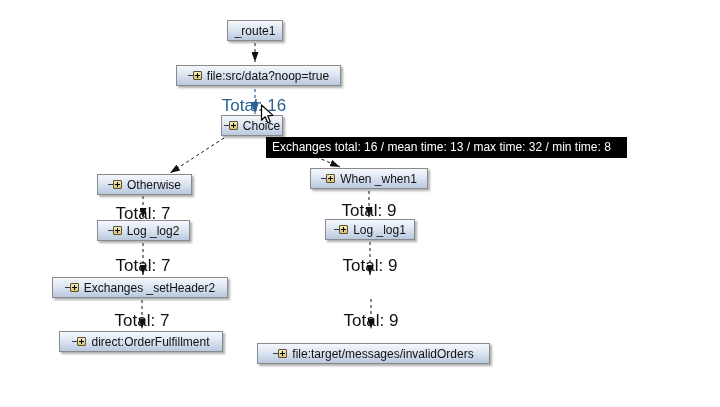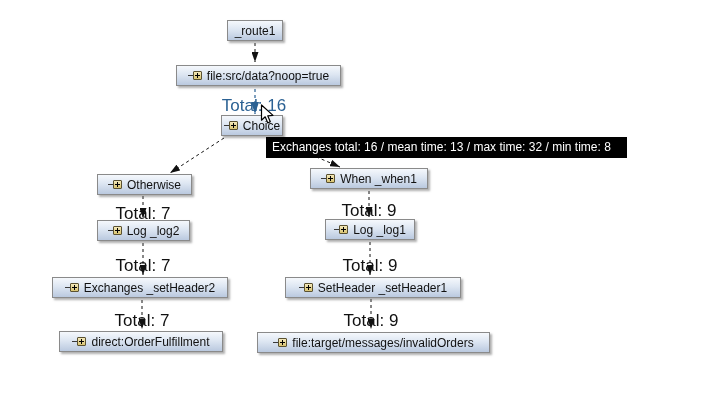--- a/index.html
+++ b/index.html
@@ -89,26 +89,22 @@
   <div class="node" style="left:310px;top:168px;width:118px;align-items:center;">
     <span class="eip-icon"></span>
     <span>When _when1</span>
   </div>
 
   <div class="node" style="left:325px;top:219px;width:90px;">
     <span class="eip-icon"></span>
     <span>Log _log1</span>
   </div>
 
-  <div class="node" style="left:285px;top:277px;width:176px;">
-    <span class="eip-icon"></span>
-    <span>SetHeader _setHeader1</span>
-  </div>
 
-  <div class="node" style="left:257px;top:332px;width:233px;">
+  <div class="node" style="left:257px;top:343px;width:233px;">
     <span class="eip-icon"></span>
     <span>file:target/messages/invalidOrders</span>
   </div>
 
   <div class="edge-label blue" style="left:254px;top:96px;">Total: 16</div>
   <div class="edge-label" style="left:143px;top:204px;">Total: 7</div>
   <div class="edge-label" style="left:143px;top:256px;">Total: 7</div>
   <div class="edge-label" style="left:142px;top:311px;">Total: 7</div>
   <div class="edge-label" style="left:369px;top:201px;">Total: 9</div>
   <div class="edge-label" style="left:370px;top:256px;">Total: 9</div>

